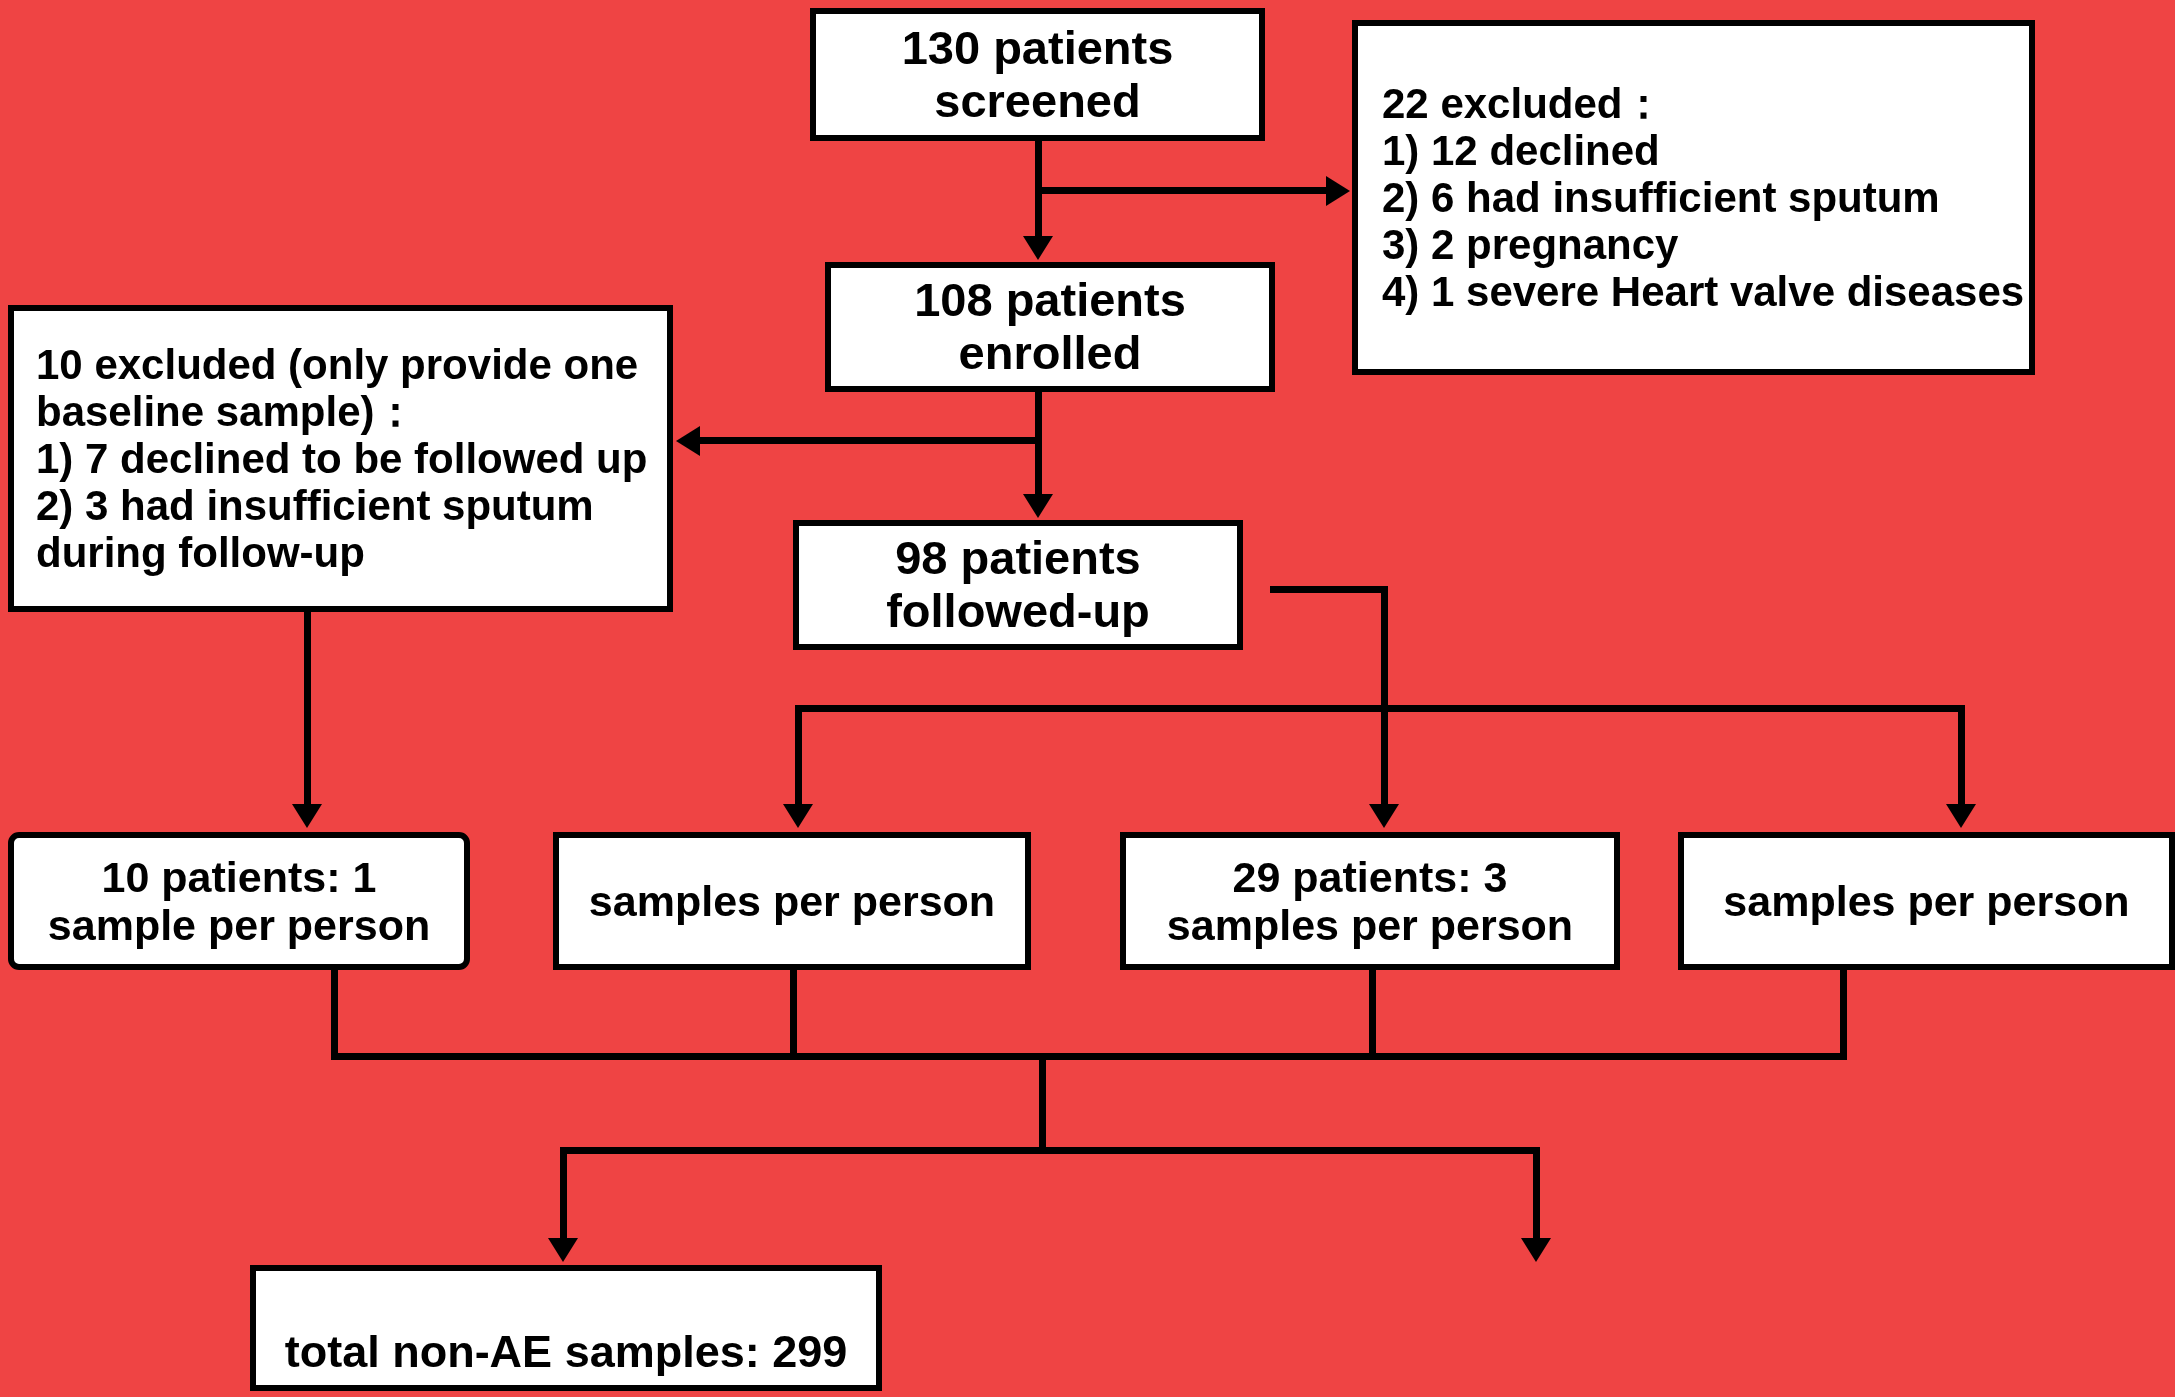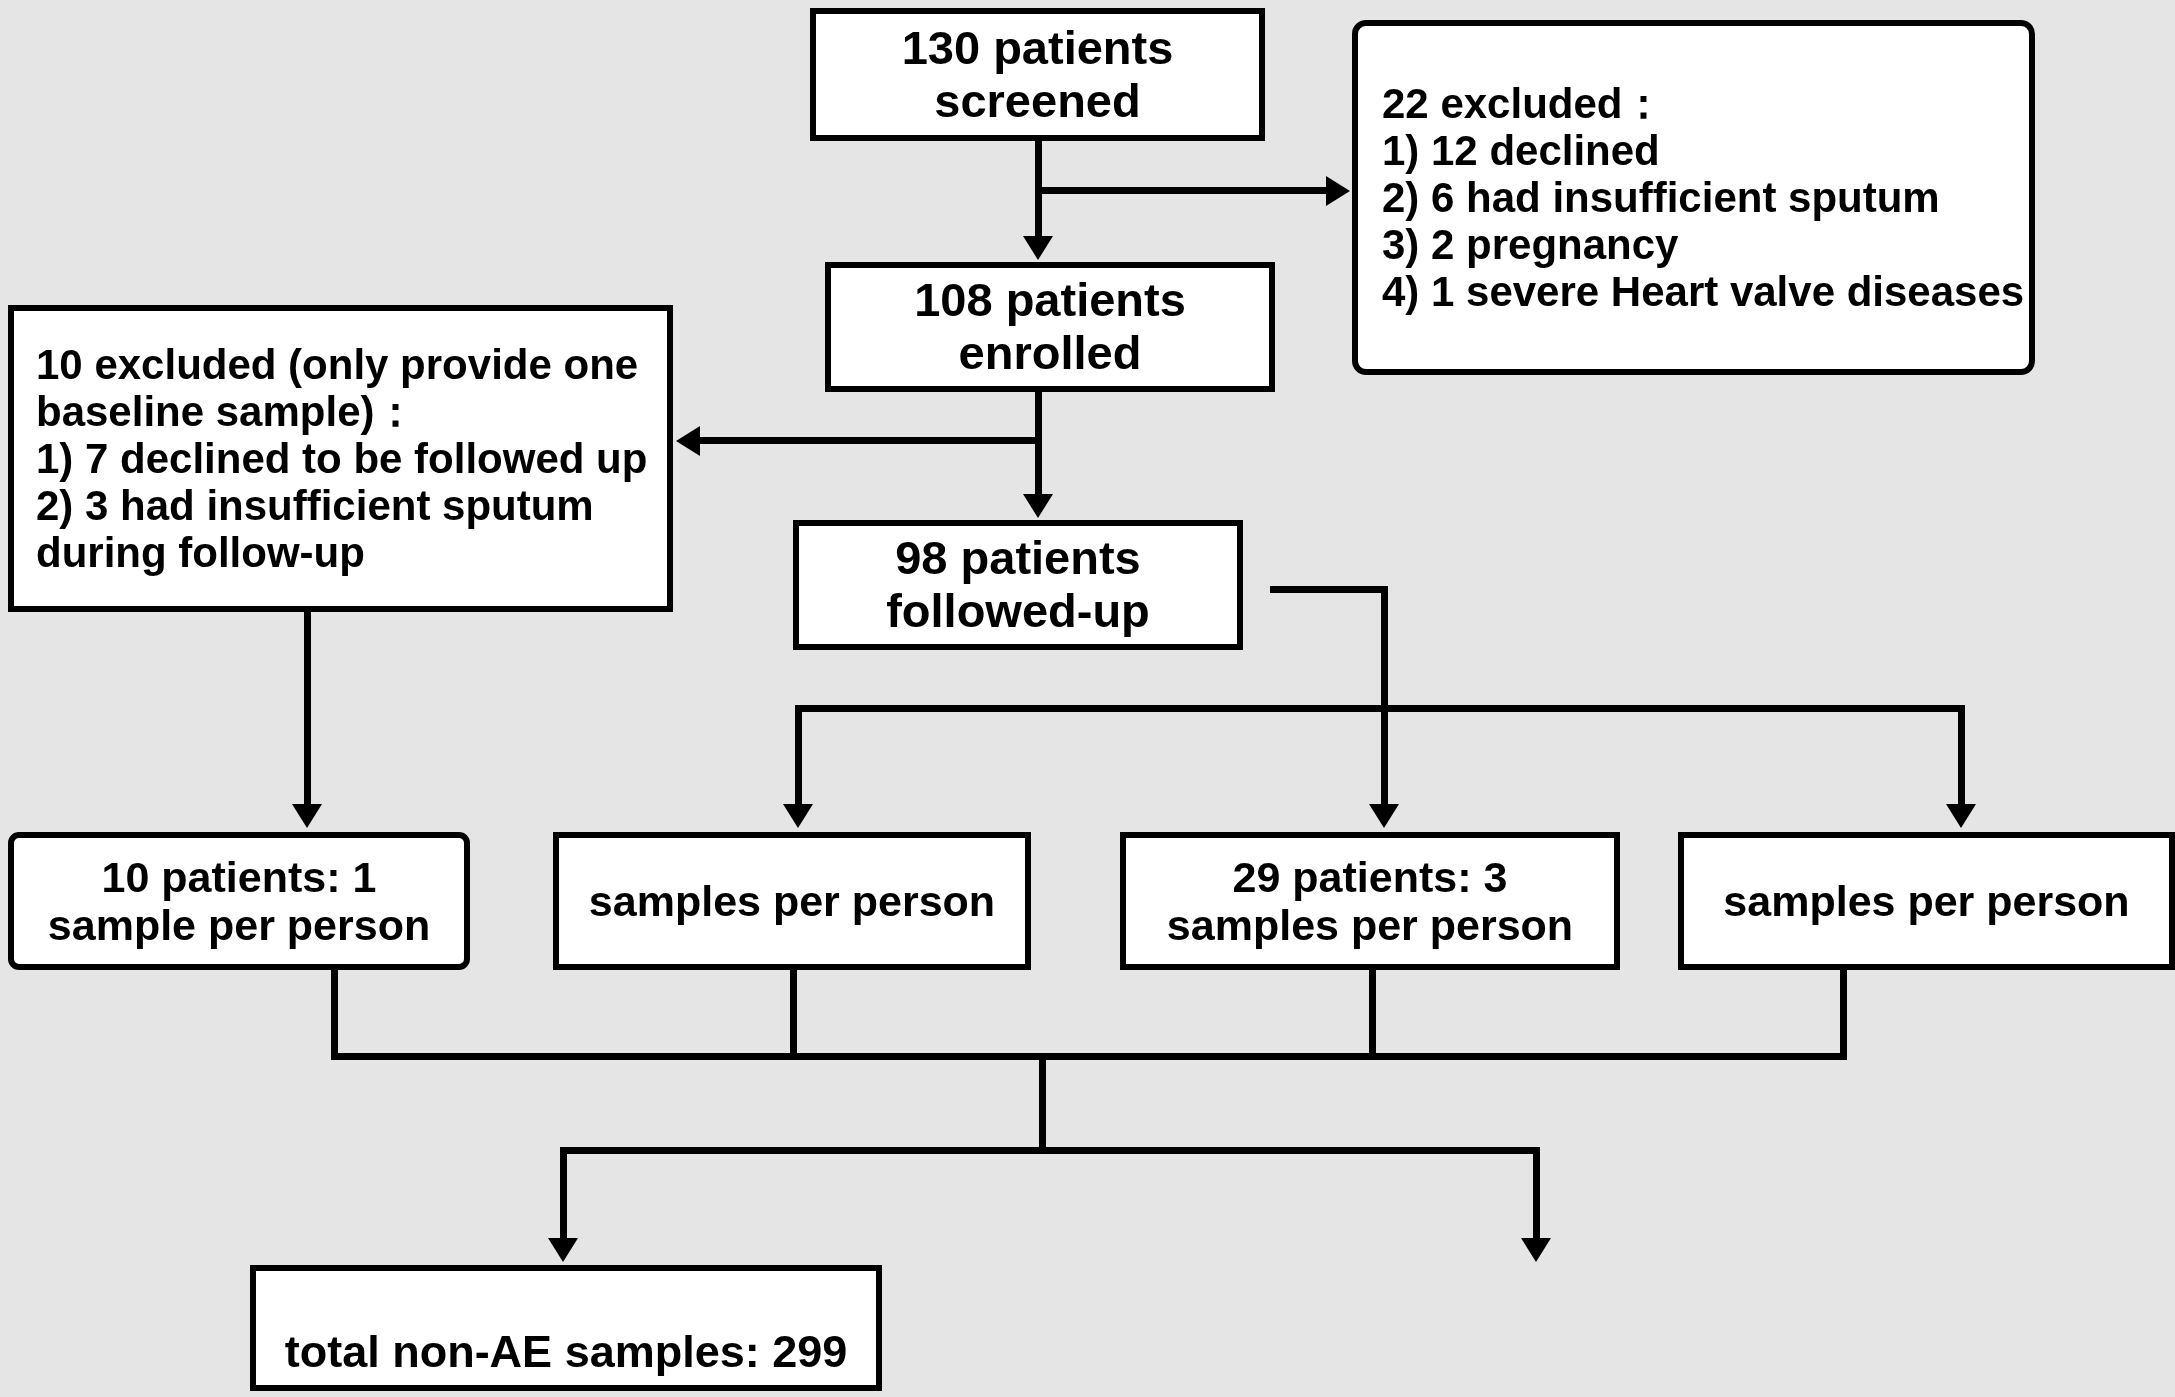--- a/index.html
+++ b/index.html
@@ -1,20 +1,20 @@
 <!DOCTYPE html>
 <html><head>
 <meta charset="utf-8">
 <style>
   html,body{margin:0;padding:0;background:#ffffff;}
   body{font-family:"Liberation Sans",sans-serif;}
   #canvas{
     position:relative;
     width:2175px;height:1397px;
-    background:#e5e5e5;
+    background:#ef4444;
     overflow:hidden;
   }
   .node{
     position:absolute;
     box-sizing:border-box;
     border:6px solid #000000;
     background:#ffffff;
     display:flex;
     flex-direction:column;
     justify-content:center;
@@ -53,21 +53,21 @@
 </head>
 <body>
 
 <div id="canvas">
 
   <div class="node center" style="left:810px;top:8px;width:455px;height:133px;">
     <div class="line" style="font-size:47px;">130 patients</div>
     <div class="line" style="font-size:47px;">screened</div>
   </div>
 
-  <div class="node left" style="left:1352px;top:20px;width:683px;height:355px;padding:8px 0 8px 24px;border-radius:14px;">
+  <div class="node left" style="left:1352px;top:20px;width:683px;height:355px;padding:8px 0 8px 24px;">
     <div class="line" style="font-size:42px;">22 excluded：</div>
     <div class="line" style="font-size:42px;">1) 12 declined</div>
     <div class="line" style="font-size:42px;">2) 6 had insufficient sputum</div>
     <div class="line" style="font-size:42px;">3) 2 pregnancy</div>
     <div class="line" style="font-size:42px;">4) 1 severe  Heart valve diseases</div>
   </div>
 
   <div class="node center" style="left:825px;top:262px;width:450px;height:130px;">
     <div class="line" style="font-size:47px;">108 patients</div>
     <div class="line" style="font-size:47px;">enrolled</div>

